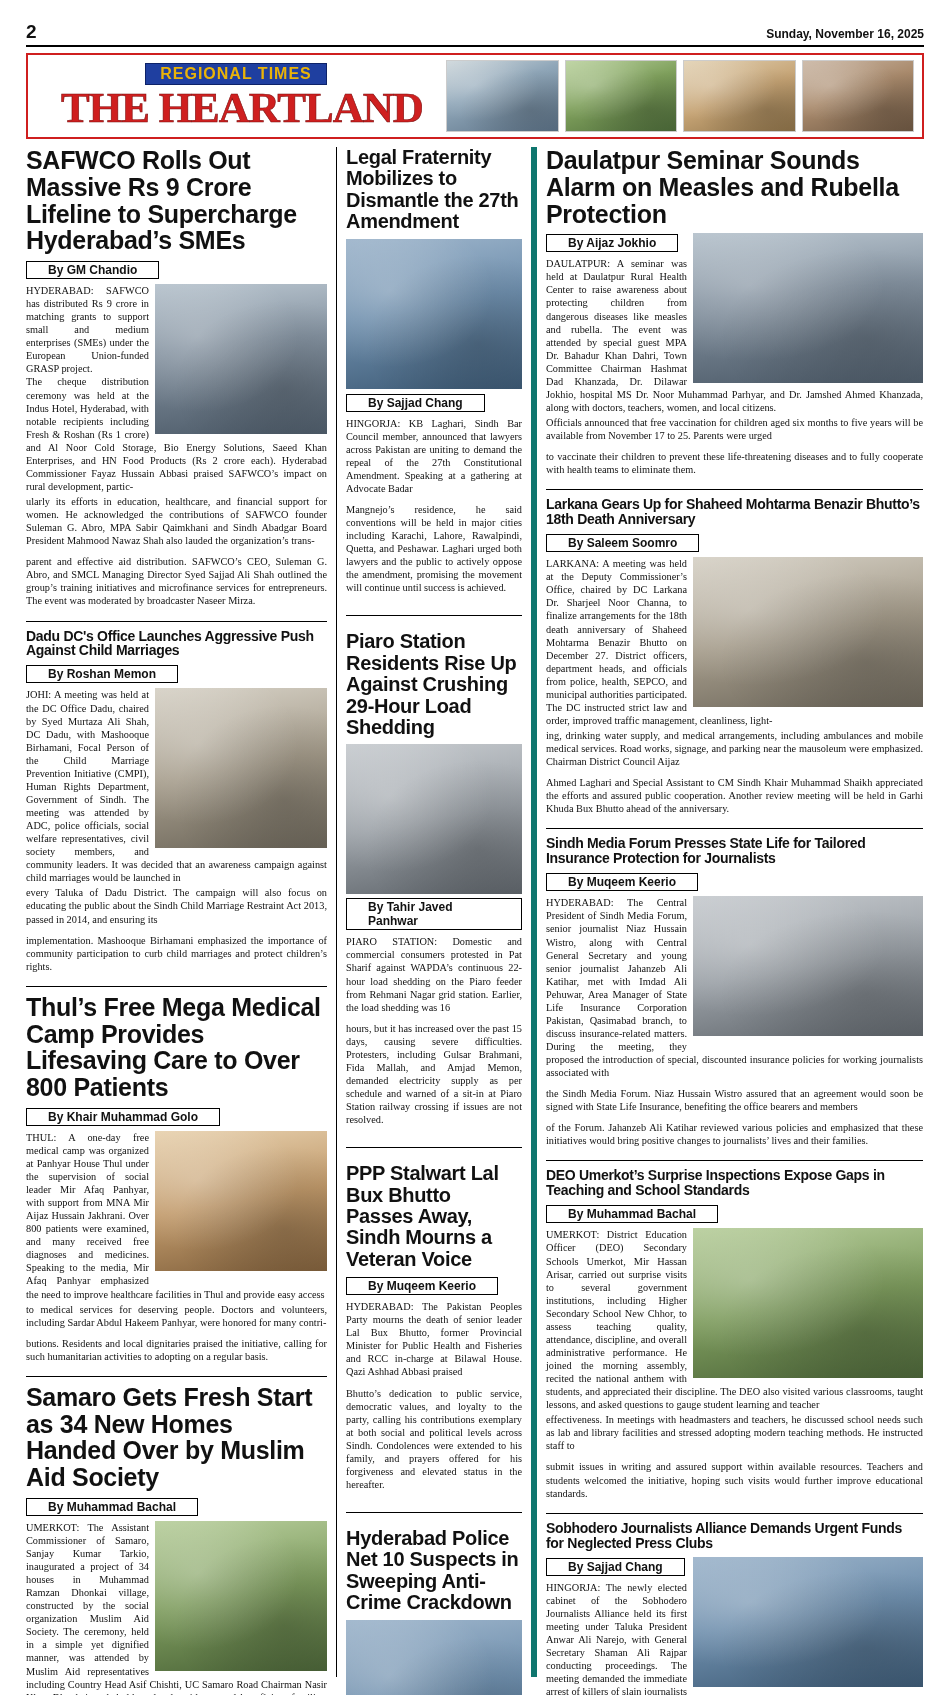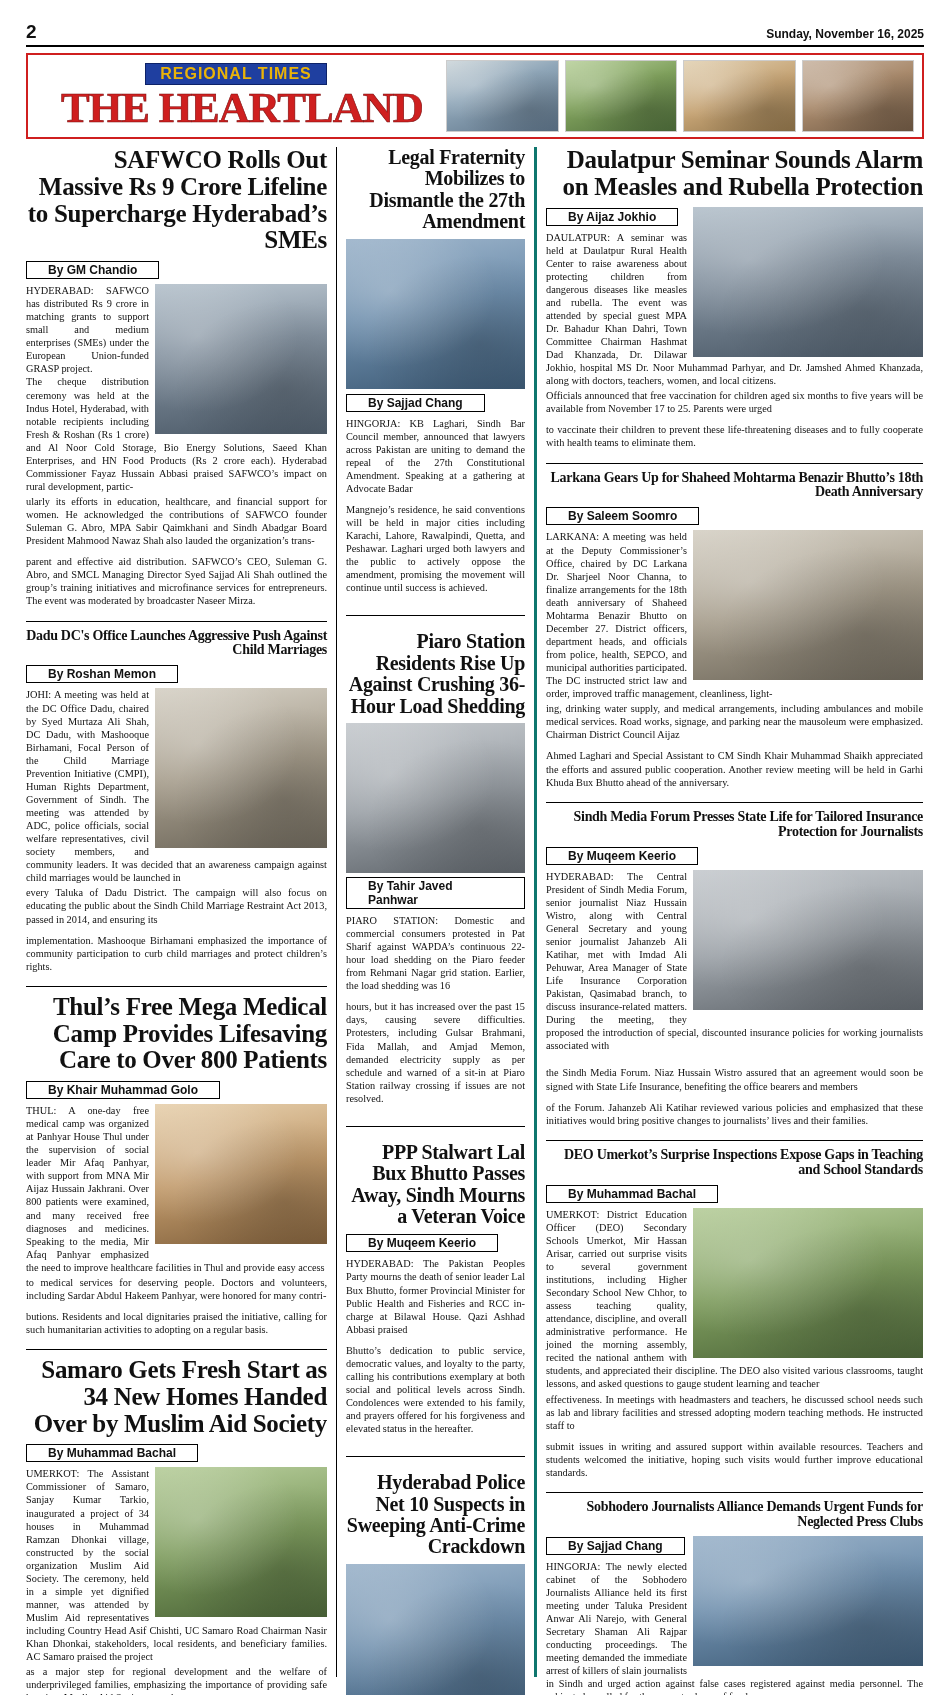--- a/index.html
+++ b/index.html
@@ -107,30 +107,30 @@
   .grid {
     display: flex;
     gap: 0;
     height: 1530px;
   }
   .colgroup {
     display: flex;
     flex-direction: column;
   }
   .cg1 { width: 311px; padding-right: 9px; border-right: 1px solid #000; }
-  .cg2 { width: 200px; padding: 0 9px; border-right: 3px solid #0f766e; gap: 8px; }
+  .cg2 { width: 200px; padding: 0 9px; border-right: 6px solid #0f766e; gap: 8px; }
   .cg3 { width: 386px; padding-left: 9px; }
 
   .art { margin-bottom: 7px; }
   .hr { border-top: 1px solid #000; margin: 6px 0 7px 0; }
 
   h2.head {
-    font-family: Liberation Serif, serif;
-    font-weight: bold;
-    text-align: right;
+    font-family: Liberation Sans, sans-serif;
+    font-weight: bold;
+    text-align: left;
     margin: 0 0 6px 0;
     line-height: 1.07;
     letter-spacing: -0.3px;
   }
   .h-xl { font-size: 25px; }
   .h-lg { font-size: 14px; }
   .h-md { font-size: 20px; }
 
   .byline {
     display: inline-block;
@@ -284,21 +284,21 @@
             </div>
           <div class="col">
               <p class="txt">Mangnejo’s residence, he said conventions will be held in major cities including Karachi, Lahore, Rawalpindi, Quetta, and Peshawar. Laghari urged both lawyers and the public to actively oppose the amendment, promising the movement will continue until success is achieved.</p>
             </div>
         </div>
       </div>
 
       <div class="hr"></div>
 
       <div class="art">
-        <h2 class="head h-md">Piaro Station Residents Rise Up Against Crushing 36-Hour Load Shedding</h2>
+        <h2 class="head h-md">Piaro Station Residents Rise Up Against Crushing 29-Hour Load Shedding</h2>
         <div class="imgwrap img-h150">
           <div class="ph grey" style="height:100%"></div>
         </div>
         <div class="byline">By Tahir Javed Panhwar</div>
         <div class="flexrow">
           <div class="col">
               <p class="txt">PIARO STATION: Domestic and commercial consumers protested in Pat Sharif against WAPDA’s continuous 22-hour load shedding on the Piaro feeder from Rehmani Nagar grid station. Earlier, the load shedding was 16</p>
             </div>
           <div class="col">
               <p class="txt">hours, but it has increased over the past 15 days, causing severe difficulties. Protesters, including Gulsar Brahmani, Fida Mallah, and Amjad Memon, demanded electricity supply as per schedule and warned of a sit-in at Piaro Station railway crossing if issues are not resolved.</p>
@@ -376,21 +376,21 @@
       <div class="hr"></div>
 
       <div class="art">
         <h2 class="head h-lg">Sindh Media Forum Presses State Life for Tailored Insurance Protection for Journalists</h2>
         <div class="byline">By Muqeem Keerio</div>
         <div class="imgwrap float-r img-h140" style="width:230px">
           <div class="ph grey" style="height:100%"></div>
         </div>
         <p class="txt">HYDERABAD: The Central President of Sindh Media Forum, senior journalist Niaz Hussain Wistro, along with Central General Secretary and young senior journalist Jahanzeb Ali Katihar, met with Imdad Ali Pehuwar, Area Manager of State Life Insurance Corporation Pakistan, Qasimabad branch, to discuss insurance-related matters. During the meeting, they proposed the introduction of special, discounted insurance policies for working journalists associated with</p>
         <div class="clear"></div>
-        <div class="flexrow" style="margin-top:14px">
+        <div class="flexrow" style="margin-top:8px">
           <div class="col">
               <p class="txt">the Sindh Media Forum. Niaz Hussain Wistro assured that an agreement would soon be signed with State Life Insurance, benefiting the office bearers and members</p>
             </div>
           <div class="col">
               <p class="txt">of the Forum. Jahanzeb Ali Katihar reviewed various policies and emphasized that these initiatives would bring positive changes to journalists’ lives and their families.</p>
             </div>
         </div>
       </div>
 
       <div class="hr"></div>

